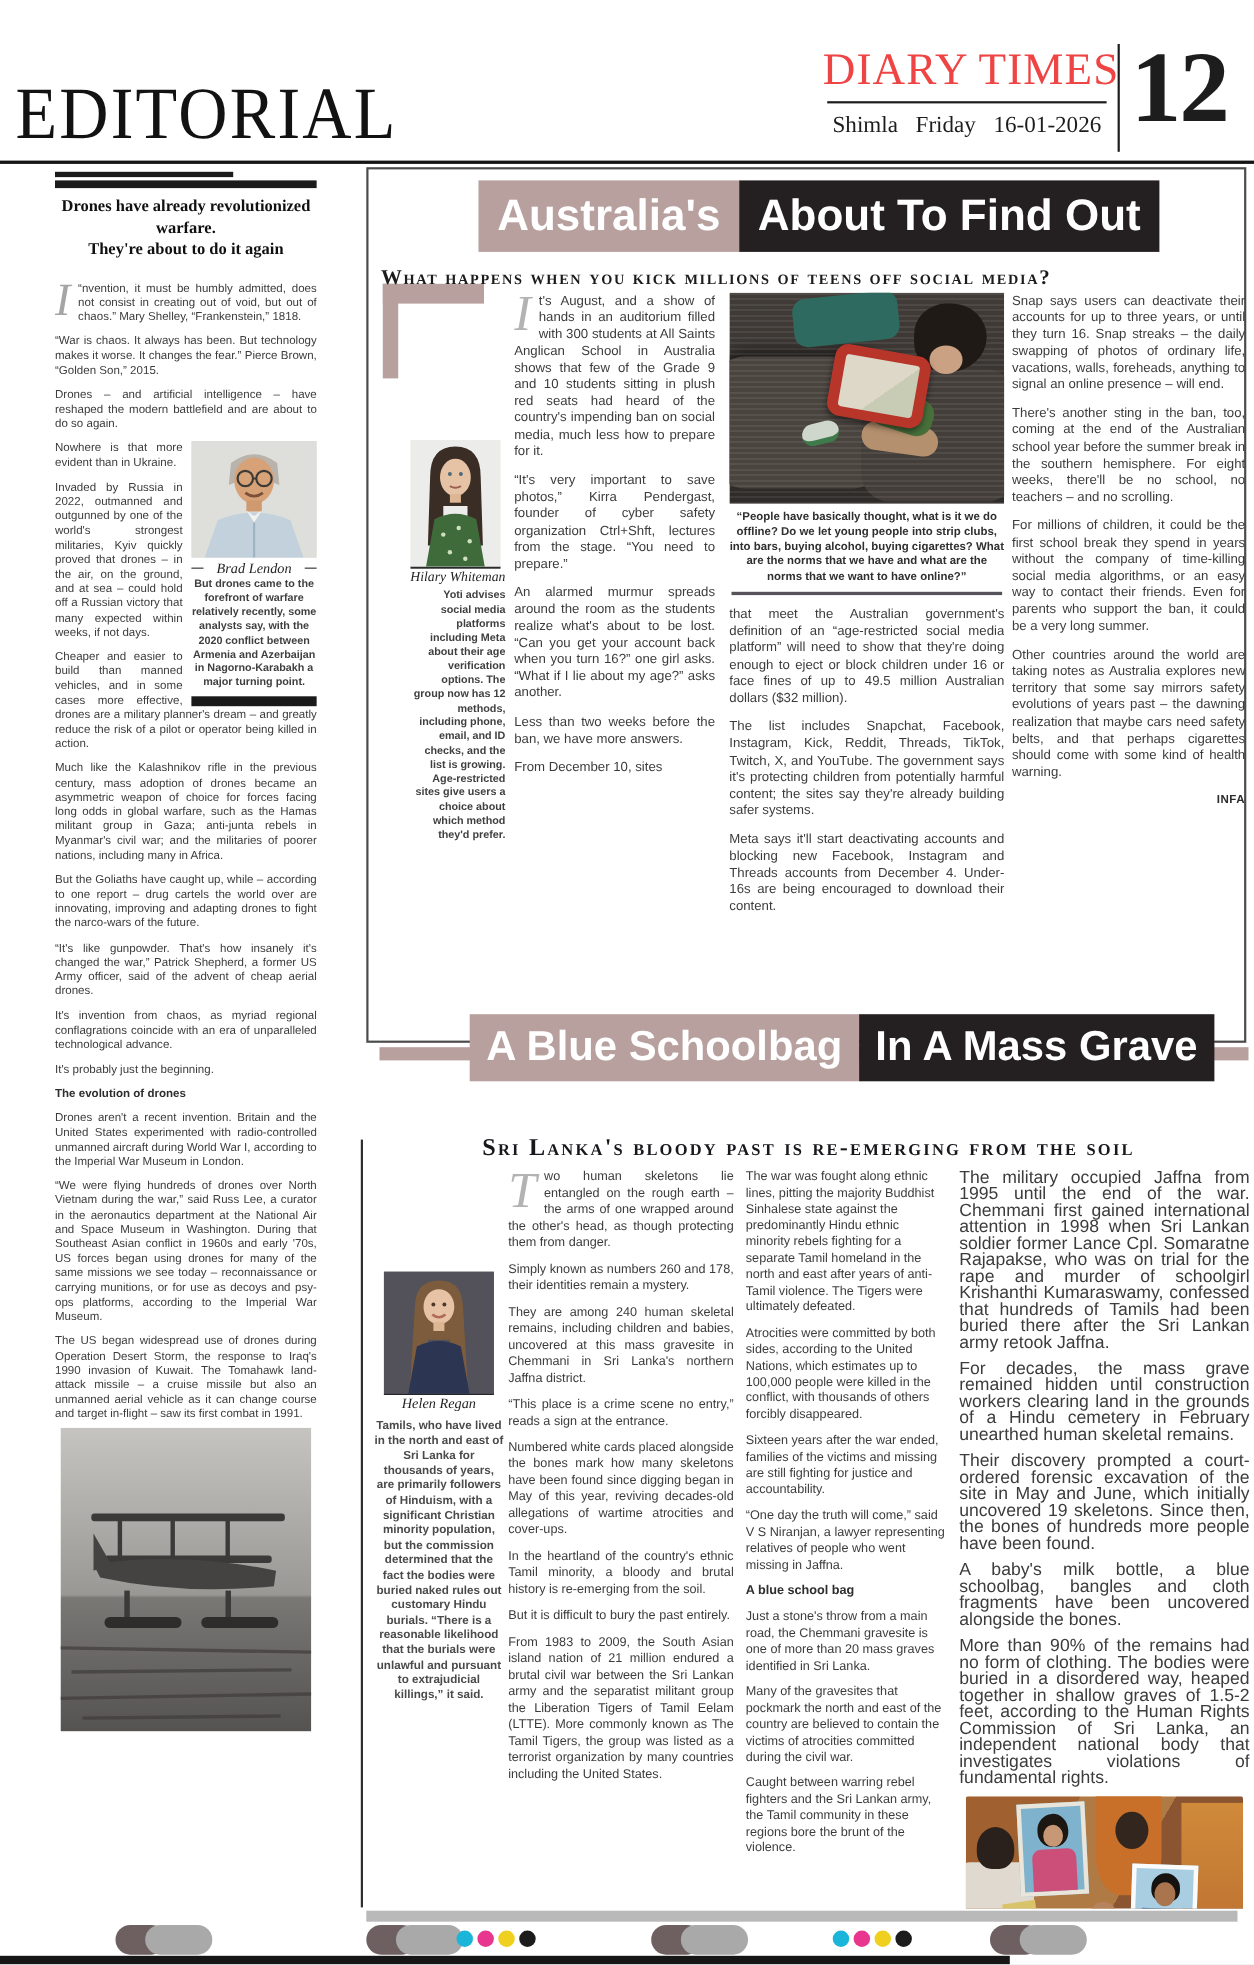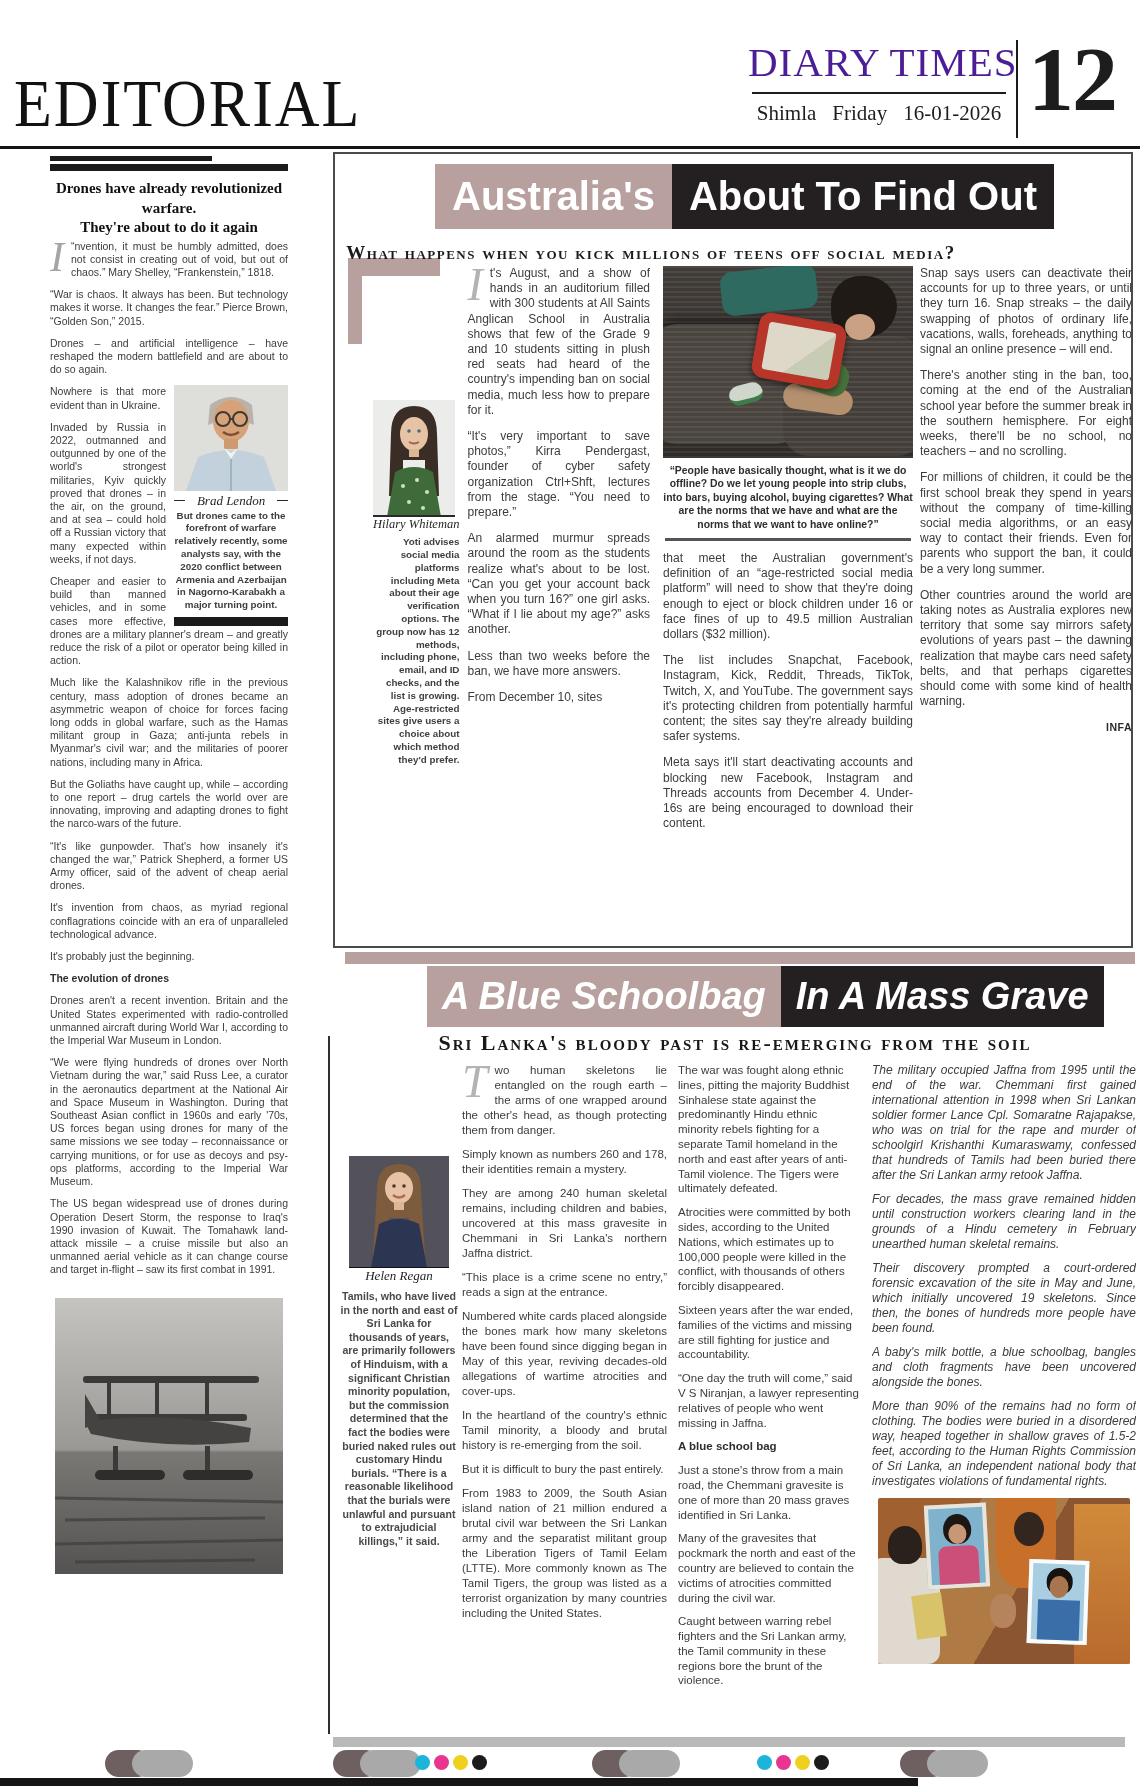--- a/index.html
+++ b/index.html
@@ -4,35 +4,35 @@
 <style>
   html,body{margin:0;padding:0;background:#e9e9e9;}
   .page{position:relative;width:1140px;height:1786px;background:#fff;margin:0 auto;overflow:hidden;
         font-family:"Liberation Sans",sans-serif;color:#3b3b3b;}
   [data-interactable]{box-sizing:border-box;}
 
   
   .ed-title{position:absolute;left:14px;top:66px;font-family:"Liberation Serif",serif;font-weight:500;
             font-size:62px;letter-spacing:2px;color:#121212;transform:scaleY(1.08);transform-origin:top left;}
   .mast-right{position:absolute;left:748px;top:38px;width:262px;text-align:center;}
-  .mast-name{font-family:"Liberation Serif",serif;font-size:41px;font-weight:500;letter-spacing:1px;color:#4c1d95;white-space:nowrap;}
+  .mast-name{font-family:"Liberation Serif",serif;font-size:41px;font-weight:500;letter-spacing:1px;color:#ef4444;white-space:nowrap;}
   .mast-rule{border:none;border-top:2px solid #1c1c1c;margin:6px 4px 7px;}
   .mast-dateline{display:flex;justify-content:center;gap:16px;font-family:"Liberation Serif",serif;
                  font-size:21px;color:#1d1d1d;}
   .mast-vrule{position:absolute;left:1016px;top:40px;width:2px;height:98px;background:#1c1c1c;}
   .page-num{position:absolute;left:1028px;top:26px;font-size:92px;font-weight:800;color:#1d1d1d;
             font-family:Liberation Serif, serif;letter-spacing:-2px;}
   .header-rule{position:absolute;left:0;top:146px;width:1140px;height:3px;background:#141414;}
 
   
   .drones{position:absolute;left:50px;top:156px;width:238px;height:1136px;overflow:hidden;}
   .bar-row1{height:5px;width:68%;background:#1b1b1b;}
   .bar-row2{height:7px;width:100%;background:#1b1b1b;margin-top:3px;}
   .kicker{text-align:center;font-family:"Liberation Serif",serif;font-weight:700;color:#101010;
-          font-size:15px;line-height:1.3;margin:8px 0 2px;}
+          font-size:15px;line-height:1.3;margin:8px 0 18px;}
   .body-text{font-size:10.5px;line-height:13.2px;text-align:justify;color:#3c3c3c;}
   .body-text p{margin:0 0 9px;}
   .p-bold{font-weight:700;color:#2e2e2e;}
   .dropcap{float:left;font-family:"Liberation Serif",serif;font-style:italic;font-size:42px;
            line-height:32px;color:#a5a5a5;margin:1px 7px 0 0;}
   .brad-fig{float:right;width:114px;margin:64px 0 6px 8px;text-align:center;}
   .fig-photo{width:114px;height:106px;overflow:hidden;background:#dededc;}
   .fig-name-row{display:flex;align-items:center;gap:12px;margin:3px 0 2px;}
   .fig-name-row .nr{flex:1;border-top:1px solid #2a2a2a;}
   .fig-name{font-family:"Liberation Serif",serif;font-style:italic;font-size:13px;color:#1f1f1f;white-space:nowrap;}
@@ -64,34 +64,34 @@
   .col1 .dropcap,.sl-col .dropcap{font-size:46px;line-height:36px;color:#b3b3b3;}
   .col2{left:328px;width:250px;height:678px;}
   .photo-wide{width:250px;height:192px;overflow:hidden;}
   .photo-caption{font-weight:700;font-size:10.4px;line-height:13.4px;text-align:center;color:#2f2f2f;margin:6px 0 7px;}
   .caption-rule{height:3px;background:#56525a;margin:0 2px 10px;}
   .col3{left:585px;width:212px;height:682px;}
   .credit{text-align:right;font-weight:700;font-size:10.5px;color:#2c2c2c;letter-spacing:.5px;}
 
   
   .sl-band{position:absolute;left:345px;top:952px;width:790px;height:12px;background:#b7a09e;}
-  .sl-headline{position:absolute;left:427px;top:966px;display:flex;white-space:nowrap;font-style:italic;}
+  .sl-headline{position:absolute;left:427px;top:922px;display:flex;white-space:nowrap;}
   .sl-headline .hl-a,.sl-headline .hl-b{font-size:38px;line-height:44px;padding:8px 15px 9px;}
   .sl-subhead{position:absolute;left:333px;top:1030px;width:804px;text-align:center;
               font-family:"Liberation Serif",serif;font-weight:700;font-variant:small-caps;
               font-size:22px;letter-spacing:2px;color:#17171c;}
   .vrule{position:absolute;left:328px;top:1036px;width:2px;height:698px;background:#2f2f2f;}
   .sl-col{position:absolute;top:1063px;height:672px;overflow:hidden;color:#3c3c3c;}
   .sl-col p{margin:0 0 9px;}
   .sl-col1{left:340px;width:118px;text-align:center;}
   .helen-photo{width:100px;height:112px;margin:93px auto 0;overflow:hidden;background:#53525a;border-bottom:1px solid #111;}
   .sl-col1 .fig-note{font-size:10.6px;line-height:13.6px;color:#4a4a4a;margin-top:6px;}
   .sl-col2{left:462px;width:205px;font-size:11.5px;line-height:15px;text-align:justify;}
   .sl-col3{left:678px;width:182px;font-size:11.5px;line-height:14.8px;}
-  .sl-col4{left:872px;width:264px;font-size:12px;line-height:15px;text-align:justify;font-style:italic;}
+  .sl-col4{left:872px;width:264px;font-size:16px;line-height:15px;text-align:justify;}
   .protest{width:252px;height:166px;margin:6px 0 0 6px;position:relative;overflow:hidden;border-radius:2px;}
 
   
   .child-art{position:relative;width:250px;height:192px;background:linear-gradient(#413c38,#2f2b29);}
   .child-art .stripes{position:absolute;inset:0;background:repeating-linear-gradient(0deg,rgba(255,255,255,.07) 0 2px,transparent 2px 5px);}
   .child-art .cushion{position:absolute;left:-12px;top:58px;width:150px;height:120px;background:#4a443f;border-radius:26px;box-shadow:0 -6px 10px rgba(0,0,0,.45);}
   .child-art .cushion2{position:absolute;left:120px;top:70px;width:140px;height:120px;background:#443e3a;border-radius:26px;}
   .child-art .pillow{position:absolute;left:58px;top:2px;width:96px;height:44px;background:#2e6a60;border-radius:12px;transform:rotate(-6deg);}
   .child-art .hair{position:absolute;left:168px;top:10px;width:66px;height:62px;background:#201a16;border-radius:48% 52% 55% 45%;}
   .child-art .face{position:absolute;left:182px;top:48px;width:30px;height:26px;background:#caa183;border-radius:50%;}

